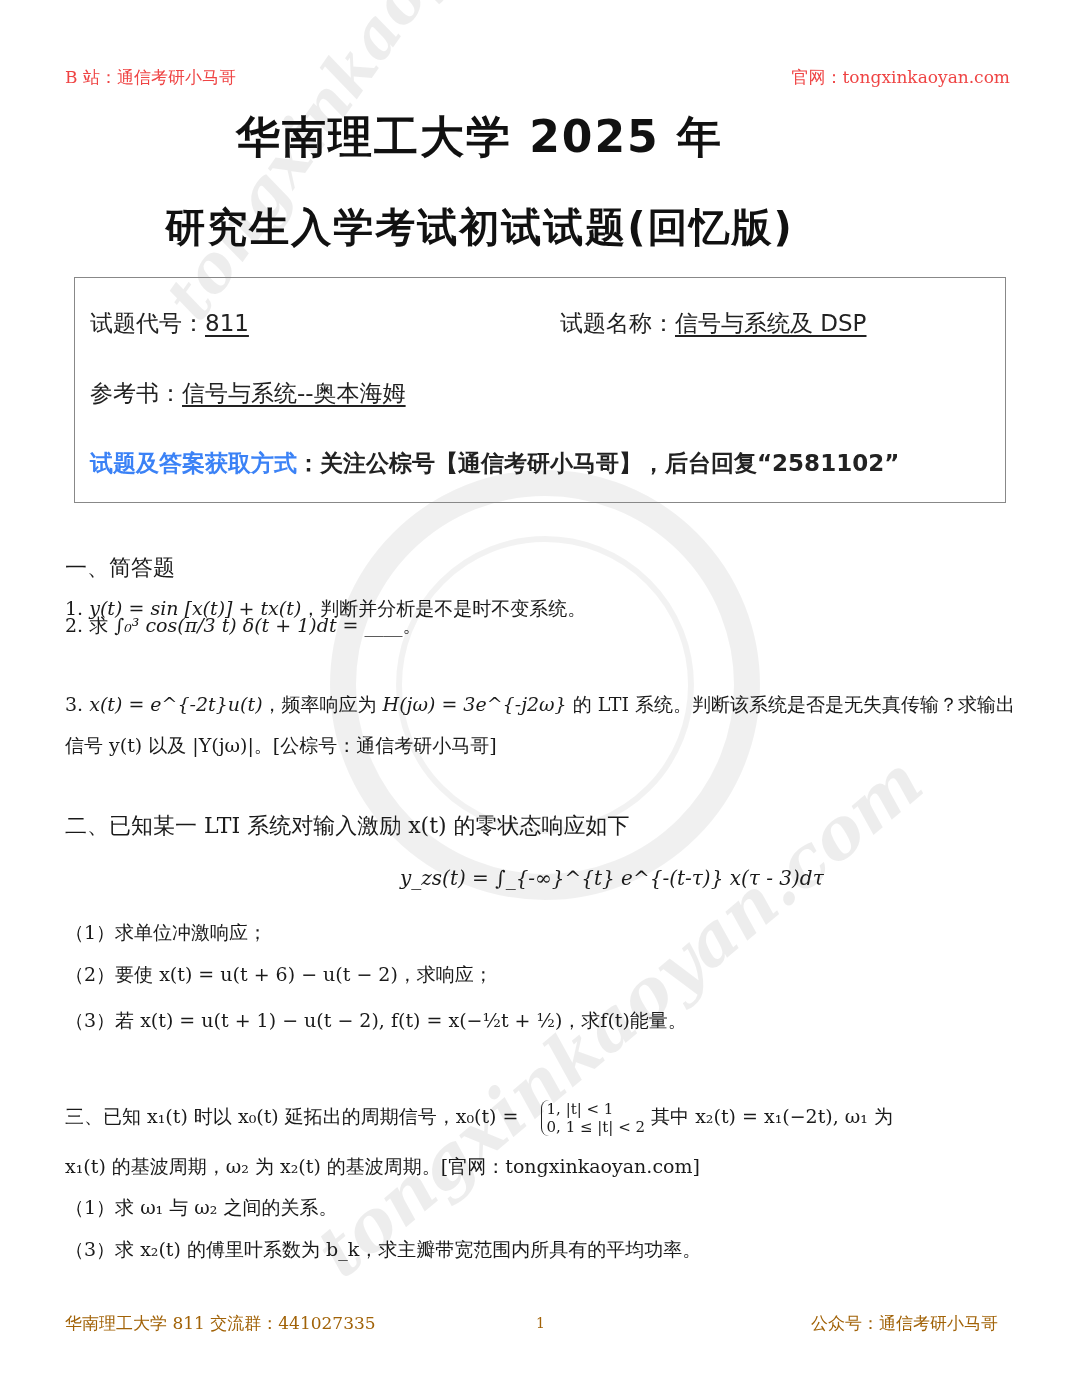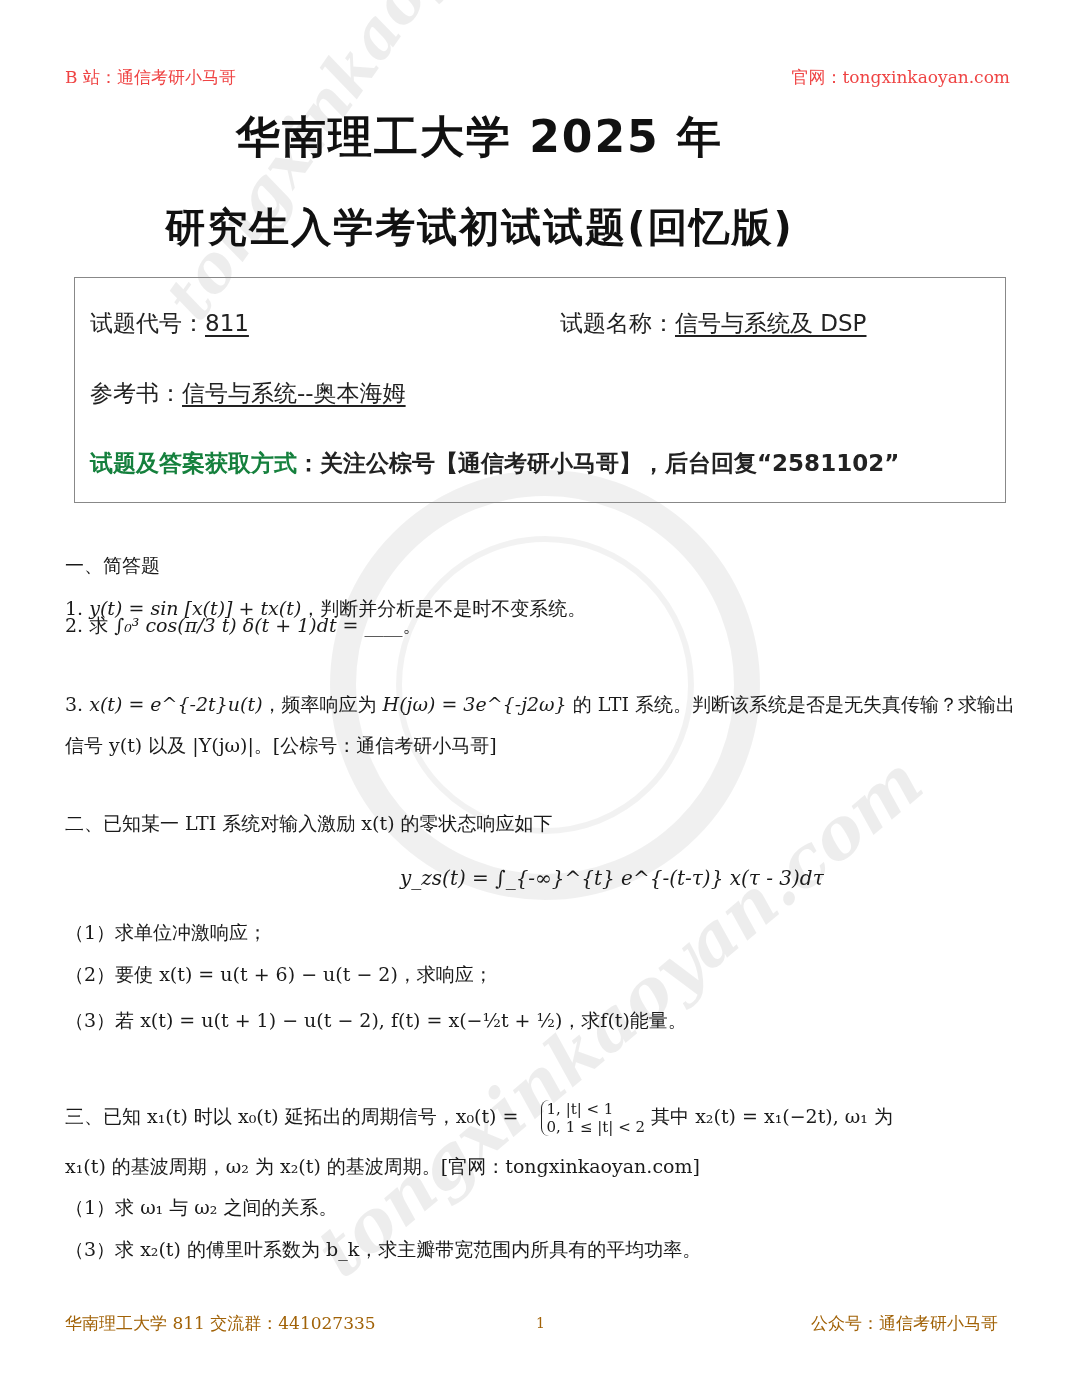--- a/index.html
+++ b/index.html
@@ -8,26 +8,26 @@
     font-family: "DejaVu Serif", "Liberation Serif", serif; color: #1a1a1a;
   }
   .abs { position: absolute; }
   .hdr { font-size: 17px; color: #ef4444; top: 66px; }
   .title { left: 0; width: 959px; text-align: center; font-family: "DejaVu Sans", sans-serif; font-weight: bold; color: #111; }
   .t1 { top: 108px; font-size: 44px; letter-spacing: 2px; }
   .t2 { top: 200px; font-size: 40px; letter-spacing: 2px; }
   .infobox { left: 74px; top: 277px; width: 932px; height: 226px; border: 1.5px solid #888; box-sizing: border-box; }
   .info { font-size: 23px; font-family: "DejaVu Sans", sans-serif; color: #222; }
   .u { text-decoration: underline; text-underline-offset: 4px; }
-  .red { color: #15803d; font-weight: bold; }
+  .red { color: #3b82f6; font-weight: bold; }
   .bold { font-weight: bold; }
   .q { font-size: 19px; left: 65px; white-space: nowrap; }
   .math { font-family: "DejaVu Serif", serif; font-style: italic; }
   .mn { font-style: normal; }
-  .sec { font-size: 19px; left: 65px; white-space: nowrap; }
+  .sec { font-size: 22px; left: 65px; white-space: nowrap; }
   .foot { font-size: 17px; top: 1312px; color: #a16207; }
   .wm { color: rgba(0,0,0,0.07); font-family: "DejaVu Serif", serif; font-weight: bold; font-style: italic; white-space: nowrap; pointer-events: none; }
   .seal { left: 330px; top: 470px; width: 430px; height: 430px; border-radius: 50%; border: 26px solid rgba(0,0,0,0.06); box-sizing: border-box; pointer-events: none; }
   .seal-inner { position: absolute; left: 40px; top: 40px; right: 40px; bottom: 40px; border-radius: 50%; border: 6px solid rgba(0,0,0,0.05); }
   .brace { display: inline-block; vertical-align: middle; font-size: 15px; line-height: 18px; border-left: 1.5px solid #222; border-radius: 8px 0 0 8px; padding-left: 5px; margin-left: 16px; }
 </style>
 </head>
 <body>
 
 <div class="abs wm" style="left:150px; top:290px; font-size:64px; transform: rotate(-55deg); transform-origin: left top;">tongxinkaoyan.com</div>

